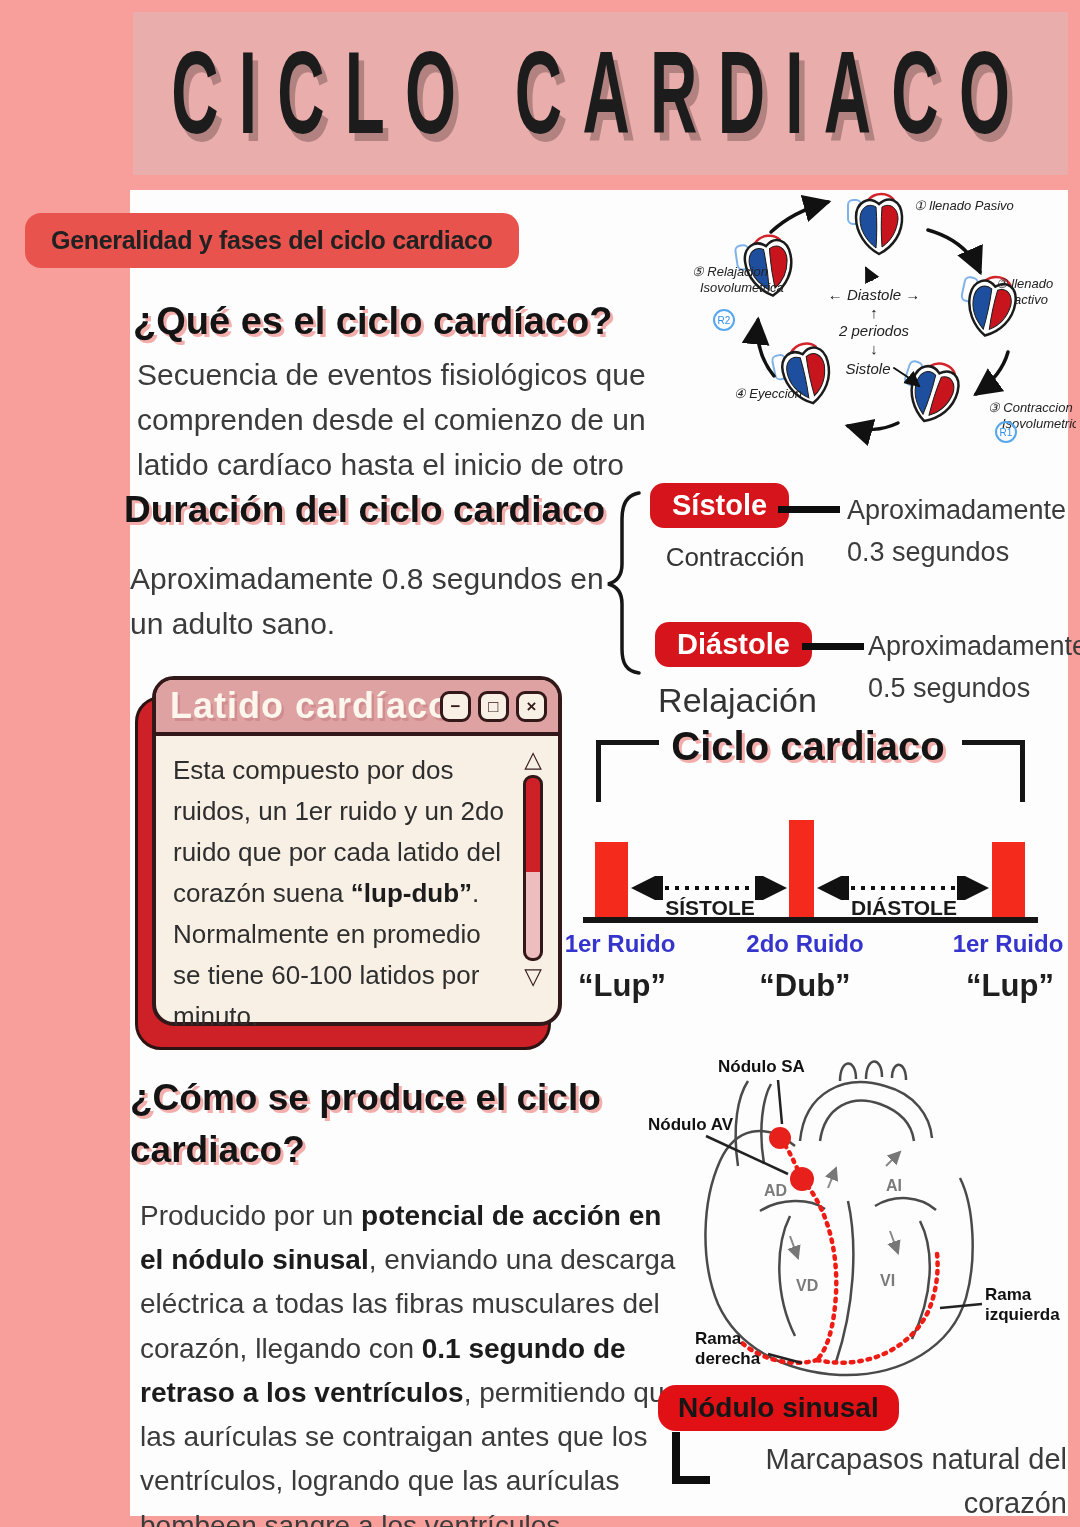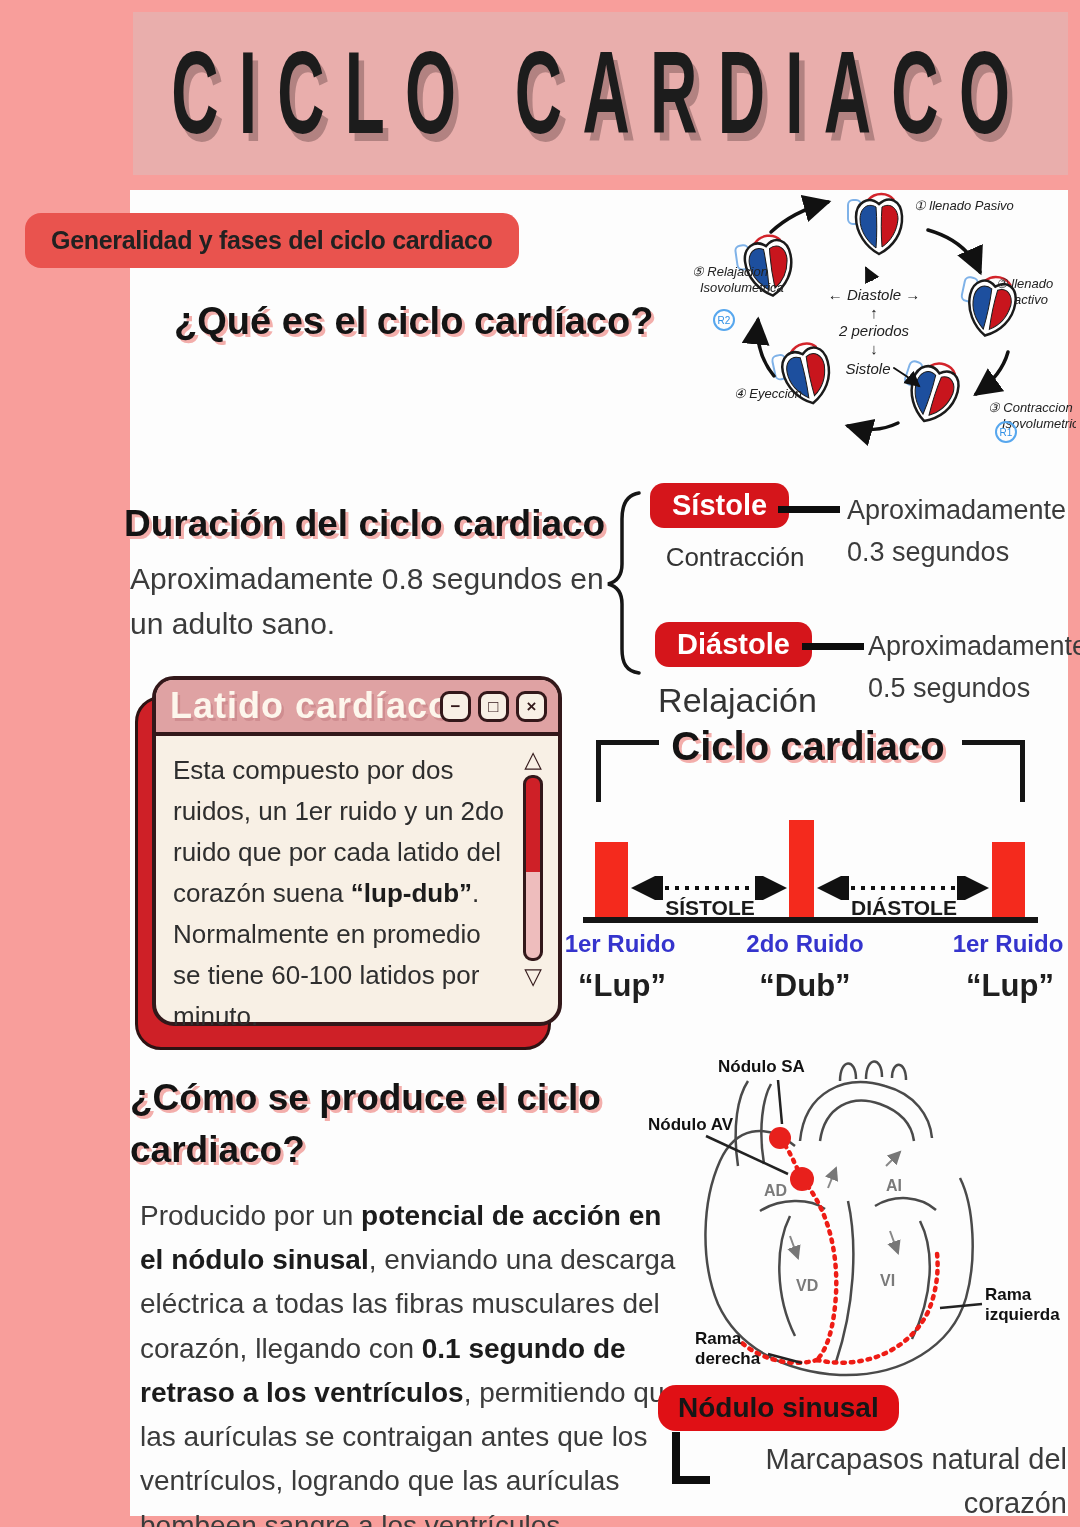--- a/index.html
+++ b/index.html
@@ -50,21 +50,22 @@
 <div class="page">
 
   <div class="abs white-panel"></div>
 
   <div class="abs title-band">
     <div class="main-title">CICLO CARDIACO</div>
   </div>
 
   <div class="abs banner">Generalidad y fases del ciclo cardiaco</div>
 
-  <div class="abs h-pink" style="left:133px;top:300px;font-size:38px;margin-left:41px;">¿Qué es el ciclo cardíaco?</div>
+  <div class="abs h-pink" style="left:133px;top:300px;font-size:38px;">¿Qué es el ciclo cardíaco?</div>
+  <div class="abs body-txt" style="left:137px;top:352px;width:548px;font-size:30px;">Secuencia de eventos fisiológicos que comprenden desde el comienzo de un latido cardíaco hasta el inicio de otro</div>
 
   <svg class="abs" style="left:676px;top:180px;" width="400" height="282" viewBox="0 0 400 282">
     <defs>
       <marker id="arr" markerWidth="9" markerHeight="9" refX="7" refY="4" orient="auto">
         <path d="M0,0 L8,4 L0,8 Z" fill="#111"></path>
       </marker>
       <g id="heartSym">
         <rect x="0" y="10" width="13" height="24" rx="5" fill="#fff" stroke="#7fb2e8" stroke-width="2"></rect>
         <path d="M20,10 C27,2 40,2 46,10" fill="none" stroke="#d3242b" stroke-width="2.5"></path>
         <path d="M31,14 C20,5 8,13 8,27 C8,43 18,57 31,64 C45,57 55,43 54,26 C53,10 41,5 31,14 Z" fill="#ffffff" stroke="#1b1b1b" stroke-width="2.5"></path>
@@ -106,21 +107,21 @@
       <text x="192" y="194">Sistole</text>
     </g>
     <g>
       <circle cx="48" cy="140" r="10" fill="none" stroke="#57a7ee" stroke-width="2"></circle>
       <text x="48" y="144" font-size="10" fill="#2f8fe6" text-anchor="middle">R2</text>
       <circle cx="330" cy="252" r="10" fill="none" stroke="#57a7ee" stroke-width="2"></circle>
       <text x="330" y="256" font-size="10" fill="#2f8fe6" text-anchor="middle">R1</text>
     </g>
   </svg>
 
-  <div class="abs h-pink" style="left:124px;top:503px;font-size:37px;">Duración del ciclo cardiaco</div>
+  <div class="abs h-pink" style="left:124px;top:489px;font-size:37px;">Duración del ciclo cardiaco</div>
   <div class="abs body-txt" style="left:130px;top:556px;width:490px;font-size:30px;">Aproximadamente 0.8 segundos en un adulto sano.</div>
 
   <svg class="abs" style="left:603px;top:488px;" width="42" height="190" viewBox="0 0 42 190">
     <path d="M36,5 C23,7 19,17 19,31 L19,76 C19,88 13,94 5,96 C13,98 19,104 19,116 L19,161 C19,175 23,183 36,185" fill="none" stroke="#161616" stroke-width="3.5" stroke-linecap="round"></path>
   </svg>
 
   <div class="abs badge" style="left:650px;top:483px;padding:6px 22px;font-size:29px;">Sístole</div>
   <div class="abs" style="left:640px;top:542px;width:190px;text-align:center;font-size:26px;color:#333;">Contracción</div>
   <div class="abs connector" style="left:778px;top:506px;width:62px;"></div>
   <div class="abs body-txt" style="left:847px;top:490px;width:230px;font-size:27px;line-height:1.55;">Aproximadamente 0.3 segundos</div>

